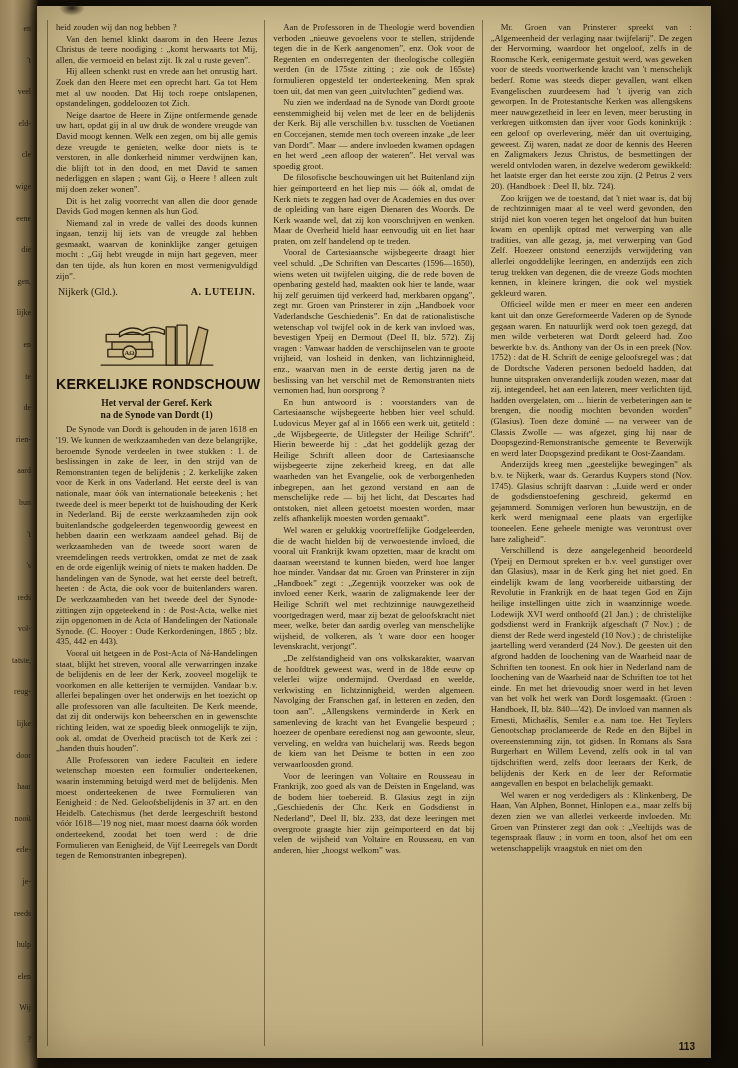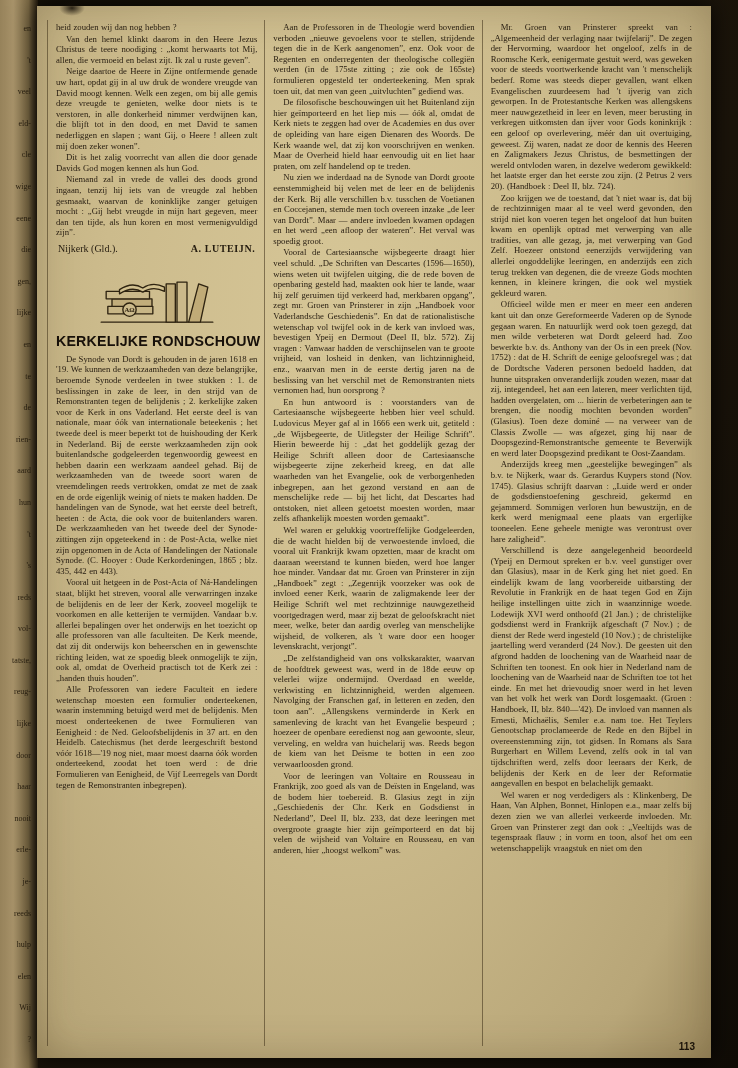--- a/index.html
+++ b/index.html
@@ -100,23 +100,24 @@
 
   <div class="page">
     <div class="stain"></div>
 
     <div class="columns">
 
       <div class="col">
         <div class="coltext cont">
             <p>heid zouden wij dan nog hebben ?</p>
             <p>Van den hemel klinkt daarom in den Heere Jezus Christus de teere noodiging : „komt herwaarts tot Mij, allen, die vermoeid en belast zijt. Ik zal u ruste geven”.</p>
+            <p>Hij alleen schenkt rust en vrede aan het onrustig hart. Zoek dan den Heere met een oprecht hart. Ga tot Hem met al uw nooden. Dat Hij toch roepe ontslapenen, opstandelingen, goddeloozen tot Zich.</p>
             <p>Neige daartoe de Heere in Zijne ontfermende genade uw hart, opdat gij in al uw druk de wondere vreugde van David moogt kennen. Welk een zegen, om bij alle gemis deze vreugde te genieten, welke door niets is te verstoren, in alle donkerheid nimmer verdwijnen kan, die blijft tot in den dood, en met David te samen nederliggen en slapen ; want Gij, o Heere ! alleen zult mij doen zeker wonen”.</p>
             <p>Dit is het zalig voorrecht van allen die door genade Davids God mogen kennen als hun God.</p>
-            <p>Niemand zal in vrede de vallei des doods grond ingaan, tenzij hij iets van de vreugde zal hebben gesmaakt, waarvan de koninklijke zanger getuigen mocht : „Gij hebt vreugde in mijn hart gegeven, meer dan ten tijde, als hun koren en most vermenigvuldigd zijn”.</p>
+            <p>Niemand zal in vrede de vallei des doods kunnen ingaan, tenzij hij iets van de vreugde zal hebben gesmaakt, waarvan de koninklijke zanger getuigen mocht : „Gij hebt vreugde in mijn hart gegeven, meer dan ten tijde, als hun koren en most vermenigvuldigd zijn”.</p>
           </div>
 
         <div class="signature">
           <span class="place">Nijkerk (Gld.).</span>
           <span class="name">A. LUTEIJN.</span>
         </div>
 
         <div class="illustration">
           <svg viewBox="0 0 150 84" width="126" height="70" aria-hidden="true">
             <g stroke="#2e2310" stroke-width="1.6" fill="none" stroke-linecap="round" stroke-linejoin="round">
@@ -129,33 +130,37 @@
               <path d="M113 77 L125 31 L136 35 L127 77 Z" fill="#c0ab77"></path>
               <path d="M30 38 Q45 28 58 36 Q70 28 84 35 L84 40 Q70 33 58 41 Q45 33 30 43 Z" fill="#d2c190"></path>
               <circle cx="42" cy="62" r="8" fill="#cbb98a"></circle>
             </g>
             <text x="42" y="65" font-size="8" text-anchor="middle" fill="#2e2310" font-weight="bold" font-family="Liberation Serif, DejaVu Serif, serif">AΩ</text>
           </svg>
         </div>
 
         <div class="section-title">KERKELIJKE RONDSCHOUW</div>
 
+        <div class="article-title">
+          <span>Het verval der Geref. Kerk</span><br>
+          <span>na de Synode van Dordt (1)</span>
+        </div>
 
         <div class="coltext">
             <p>De Synode van Dordt is gehouden in de jaren 1618 en '19. We kunnen de werkzaamheden van deze belangrijke, beroemde Synode verdeelen in twee stukken : 1. de beslissingen in zake de leer, in den strijd van de Remonstranten tegen de belijdenis ; 2. kerkelijke zaken voor de Kerk in ons Vaderland. Het eerste deel is van nationale, maar óók van internationale beteekenis ; het tweede deel is meer beperkt tot de huishouding der Kerk in Nederland. Bij de eerste werkzaamheden zijn ook buitenlandsche godgeleerden tegenwoordig geweest en hebben daarin een werkzaam aandeel gehad. Bij de werkzaamheden van de tweede soort waren de vreemdelingen reeds vertrokken, omdat ze met de zaak en de orde eigenlijk weinig of niets te maken hadden. De handelingen van de Synode, wat het eerste deel betreft, heeten : de Acta, die ook voor de buitenlanders waren. De werkzaamheden van het tweede deel der Synode-zittingen zijn opgeteekend in : de Post-Acta, welke niet zijn opgenomen in de Acta of Handelingen der Nationale Synode. (C. Hooyer : Oude Kerkordeningen, 1865 ; blz. 435, 442 en 443).</p>
             <p>Vooral uit hetgeen in de Post-Acta of Ná-Handelingen staat, blijkt het streven, vooral alle verwarringen inzake de belijdenis en de leer der Kerk, zooveel mogelijk te voorkomen en alle ketterijen te vermijden. Vandaar b.v. allerlei bepalingen over het onderwijs en het toezicht op alle professoren van alle faculteiten. De Kerk meende, dat zij dit onderwijs kon beheerschen en in gewenschte richting leiden, wat ze spoedig bleek onmogelijk te zijn, ook al, omdat de Overheid practisch tot de Kerk zei : „handen thuis houden”.</p>
             <p>Alle Professoren van iedere Faculteit en iedere wetenschap moesten een formulier onderteekenen, waarin instemming betuigd werd met de belijdenis. Men moest onderteekenen de twee Formulieren van Eenigheid : de Ned. Geloofsbelijdenis in 37 art. en den Heidelb. Catechismus (het derde leergeschrift bestond vóór 1618—'19 nog niet, maar moest daarna óók worden onderteekend, zoodat het toen werd : de drie Formulieren van Eenigheid, de Vijf Leerregels van Dordt tegen de Remonstranten inbegrepen).</p>
           </div>
       </div>
 
       <div class="col">
         <div class="coltext">
             <p>Aan de Professoren in de Theologie werd bovendien verboden „nieuwe gevoelens voor te stellen, strijdende tegen die in de Kerk aangenomen”, enz. Ook voor de Regenten en onderregenten der theologische collegiën werden (in de 175ste zitting ; zie ook de 165ste) formulieren opgesteld ter onderteekening. Men sprak toen uit, dat men van geen „uitvluchten” gediend was.</p>
+            <p>Nu zien we inderdaad na de Synode van Dordt groote eenstemmigheid bij velen met de leer en de belijdenis der Kerk. Bij alle verschillen b.v. tusschen de Voetianen en Coccejanen, stemde men toch overeen inzake „de leer van Dordt”. Maar — andere invloeden kwamen opdagen en het werd „een afloop der wateren”. Het verval was spoedig groot.</p>
             <p>De filosofische beschouwingen uit het Buitenland zijn hier geïmporteerd en het liep mis — óók al, omdat de Kerk niets te zeggen had over de Academies en dus over de opleiding van hare eigen Dienaren des Woords. De Kerk waande wel, dat zij kon voorschrijven en wenken. Maar de Overheid hield haar eenvoudig uit en liet haar praten, om zelf handelend op te treden.</p>
-            <p>Nu zien we inderdaad na de Synode van Dordt groote eenstemmigheid bij velen met de leer en de belijdenis der Kerk. Bij alle verschillen b.v. tusschen de Voetianen en Coccejanen, stemde men toch overeen inzake „de leer van Dordt”. Maar — andere invloeden kwamen opdagen en het werd „een afloop der wateren”. Het verval was spoedig groot.</p>
             <p>Vooral de Cartesiaansche wijsbegeerte draagt hier veel schuld. „De Schriften van Descartes (1596—1650), wiens weten uit twijfelen uitging, die de rede boven de openbaring gesteld had, maakten ook hier te lande, waar hij zelf geruimen tijd verkeerd had, merkbaren opgang”, zegt mr. Groen van Prinsterer in zijn „Handboek voor Vaderlandsche Geschiedenis”. En dat de rationalistische wetenschap vol twijfel ook in de kerk van invloed was, bevestigen Ypeij en Dermout (Deel II, blz. 572). Zij vragen : Vanwaar hadden de verschijnselen van te groote vrijheid, van losheid in denken, van lichtzinnigheid, enz., waarvan men in de eerste dertig jaren na de beslissing van het verschil met de Remonstranten niets vernomen had, hun oorsprong ?</p>
             <p>En hun antwoord is : voorstanders van de Cartesiaansche wijsbegeerte hebben hier veel schuld. Ludovicus Meyer gaf al in 1666 een werk uit, getiteld : „de Wijsbegeerte, de Uitlegster der Heilige Schrift”. Hierin beweerde hij : „dat het goddelijk gezag der Heilige Schrift alleen door de Cartesiaansche wijsbegeerte zijne zekerheid kreeg, en dat alle waarheden van het Evangelie, ook de verborgenheden inbegrepen, aan het gezond verstand en aan de menschelijke rede — bij het licht, dat Descartes had ontstoken, niet alleen getoetst moesten worden, maar zelfs afhankelijk moesten worden gemaakt”.</p>
             <p>Wel waren er gelukkig voortreffelijke Godgeleerden, die de wacht hielden bij de verwoestende invloed, die vooral uit Frankrijk kwam opzetten, maar de kracht om daaraan weerstand te kunnen bieden, werd hoe langer hoe minder. Vandaar dat mr. Groen van Prinsterer in zijn „Handboek” zegt : „Zegenrijk voorzeker was ook de invloed eener Kerk, waarin de zaligmakende leer der Heilige Schrift wel met rechtzinnige nauwgezetheid voortgedragen werd, maar zij bezat de geloofskracht niet meer, welke, beter dan aardig overleg van menschelijke wijsheid, de volkeren, als 't ware door een hooger levenskracht, verjongt”.</p>
             <p>„De zelfstandigheid van ons volkskarakter, waarvan de hoofdtrek geweest was, werd in de 18de eeuw op velerlei wijze ondermijnd. Overdaad en weelde, verkwisting en lichtzinnigheid, werden algemeen. Navolging der Franschen gaf, in letteren en zeden, den toon aan”. „Allengskens verminderde in Kerk en samenleving de kracht van het Evangelie bespeurd ; hoezeer de openbare eeredienst nog aan gewoonte, sleur, verveling, en weldra van huichelarij was. Reeds begon de kiem van het Deïsme te botten in een zoo verwaarloosden grond.</p>
             <p>Voor de leeringen van Voltaire en Rousseau in Frankrijk, zoo goed als van de Deïsten in Engeland, was de bodem hier toebereid. B. Glasius zegt in zijn „Geschiedenis der Chr. Kerk en Godsdienst in Nederland”, Deel II, blz. 233, dat deze leeringen met overgroote graagte hier zijn geïmporteerd en dat bij velen de wijsheid van Voltaire en Rousseau, en van anderen, hier „hoogst welkom” was.</p>
           </div>
       </div>
 
       <div class="col">
         <div class="coltext">

